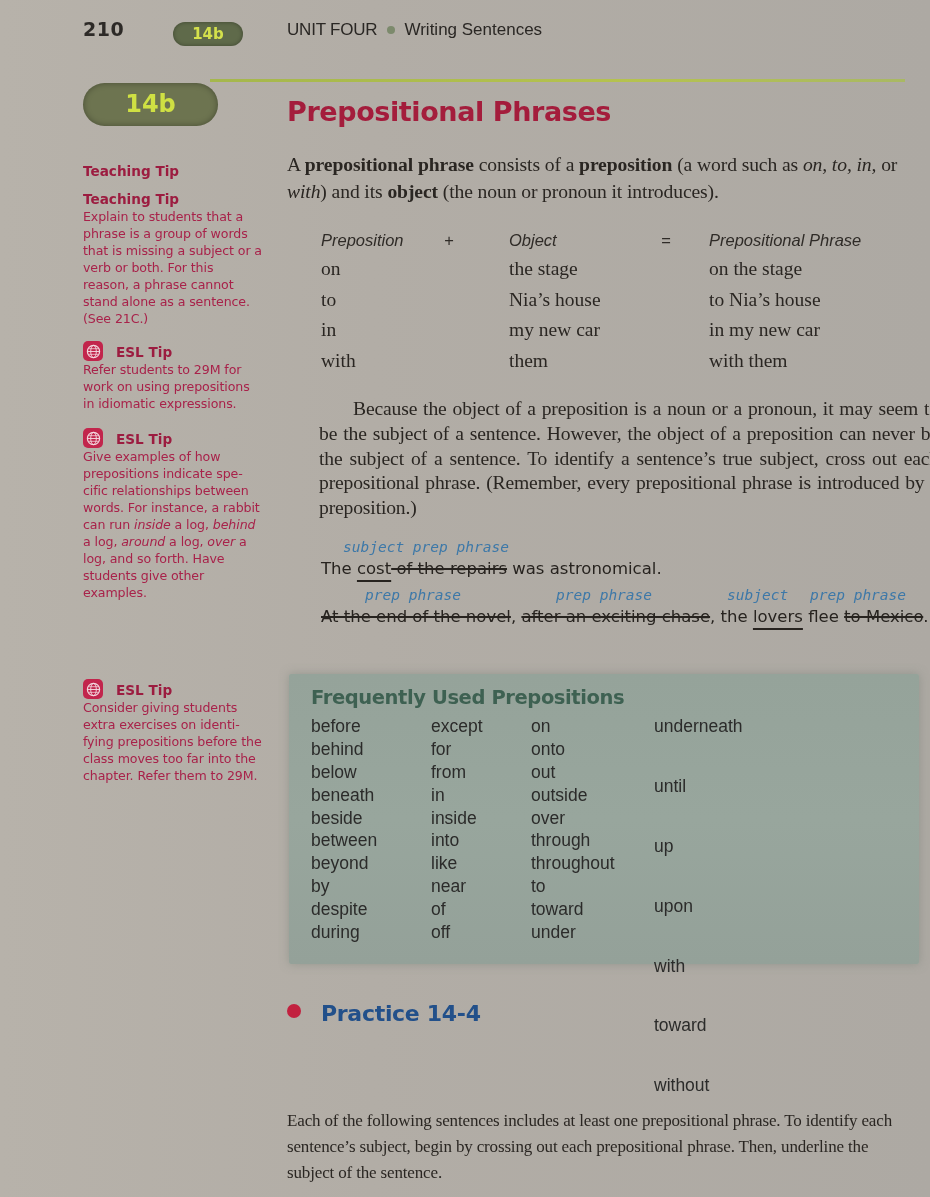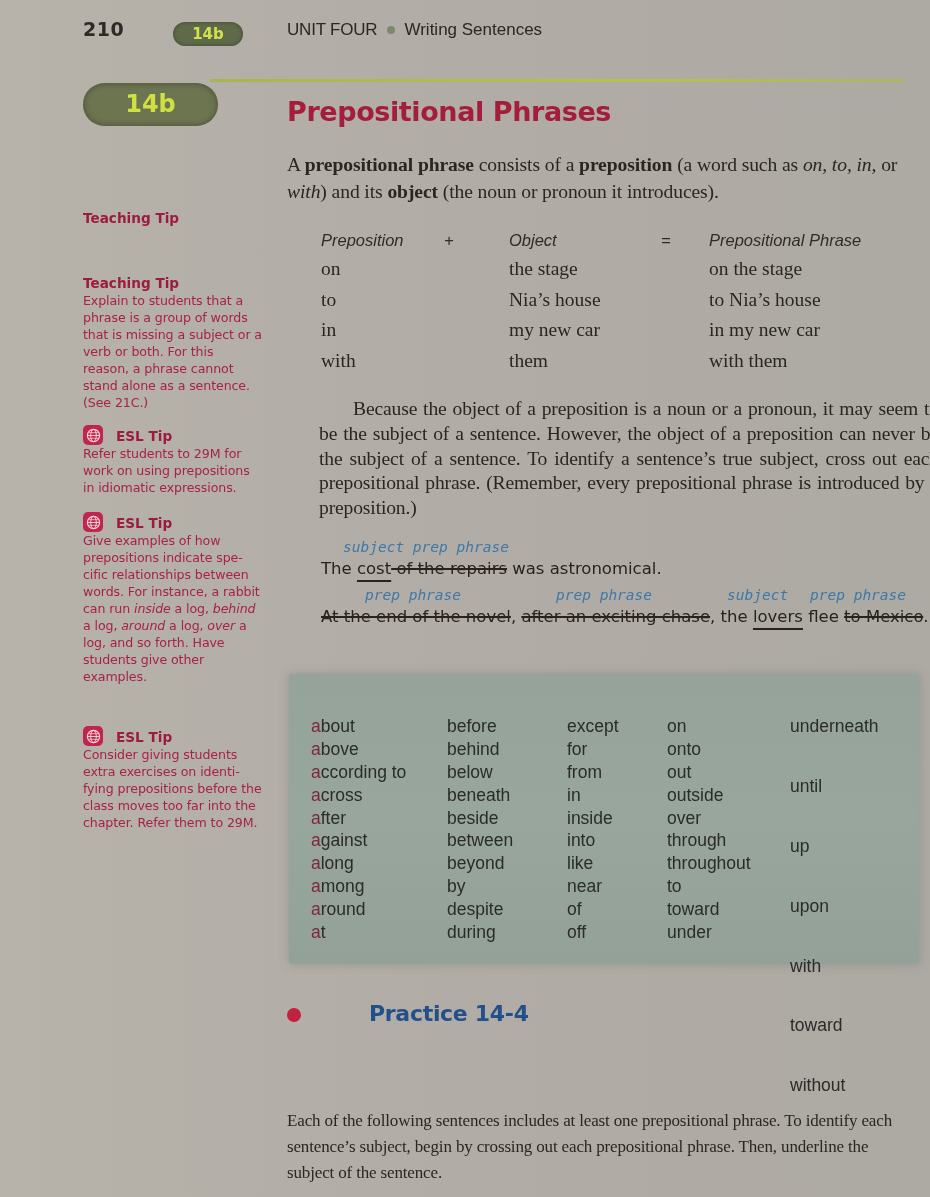--- a/index.html
+++ b/index.html
@@ -21,21 +21,21 @@
   .running-head .unit { letter-spacing: -0.2px; }
   .running-head .dot { display: inline-block; width: 8px; height: 8px; border-radius: 50%; background: #7c8a6c; margin: 0 9px 0 10px; }
 
   .rule { left: 210px; top: 79px; width: 695px; height: 3px; background: linear-gradient(90deg, #a2b83c 0%, #b6c640 60%, #a8bb58 100%); opacity: 0.85; }
   .chip-large { left: 83px; top: 83px; width: 135px; height: 43px; border-radius: 22px; background: #6d7450; box-shadow: inset 0 0 6px rgba(0,0,0,0.35); color: #cfe043; font-family: "DejaVu Sans", sans-serif; font-weight: bold; font-size: 24px; text-align: center; line-height: 43px; }
 
   .section-title { left: 287px; top: 96px; font-family: "DejaVu Sans", sans-serif; font-weight: bold; font-size: 27px; color: #a41d3c; letter-spacing: -0.4px; }
 
   
   .sidebar { left: 83px; top: 162px; width: 180px; font-family: "DejaVu Sans", sans-serif; font-size: 12.6px; line-height: 17px; color: #a8224a; }
-  .tip { margin-bottom: 10px; margin-top: 47px; }
+  .tip { margin-bottom: 10px; }
   .tip-head { font-weight: bold; color: #9c1c40; font-size: 13.6px; line-height: 18px; }
   .tip-body { letter-spacing: -0.1px; }
   .tip-body em { font-style: italic; }
   .esl-head { display: flex; align-items: flex-end; gap: 13px; margin-bottom: 0px; }
   .globe { width: 20px; height: 20px; border-radius: 5px; background: #c2254c; display: flex; align-items: center; justify-content: center; }
   .globe svg { width: 15px; height: 15px; }
   .tip.esl1 { margin-top: 14px; }
   .tip.esl3 { position: absolute; left: 83px; top: 679px; width: 180px; }
 
   
@@ -71,21 +71,21 @@
   
   .box { left: 289px; top: 674px; width: 630px; height: 290px; background: linear-gradient(180deg, #95a39a 0%, #98a69d 50%, #94a199 100%); border-radius: 2px; box-shadow: 0 0 10px rgba(120,130,120,0.5); }
   .box-title { position: absolute; left: 22px; top: 12px; font-family: "DejaVu Sans", sans-serif; font-weight: bold; font-size: 19.5px; color: #3e6152; letter-spacing: -0.4px; }
   .box-grid { position: absolute; left: 22px; top: 41px; display: flex; font-family: "Liberation Sans", sans-serif; font-size: 17.5px; color: #2b2b2a; }
   .box-col { display: flex; flex-direction: column; }
   .box-col span { height: 22.9px; line-height: 22.9px; }
   .bc1 { width: 136px; } .bc2 { width: 120px; } .bc3 { width: 100px; } .bc4 { width: 123px; } .bc5 { width: 110px; gap: 37px; }
   .bc1 span::first-letter { color: #7a2a3a; }
 
   
-  .practice { left: 287px; top: 1001px; display: flex; align-items: center; gap: 48px; }
+  .practice { left: 287px; top: 1001px; display: flex; align-items: flex-start; }
   .practice .bullet { width: 14px; height: 14px; border-radius: 50%; background: #c2213f; margin-right: 20px; margin-top: 3px; }
   .practice .ptitle { font-family: "DejaVu Sans", sans-serif; font-weight: bold; font-size: 22px; color: #22508a; letter-spacing: -0.3px; }
   .practice-text { top: 1084px; font-size: 17px; line-height: 26.2px; letter-spacing: -0.15px; margin-top: 24px; }
 </style>
 </head>
 <body>
 
 <div class="abs page-num">210</div>
 <div class="abs chip-small">14b</div>
 <div class="abs running-head">
@@ -199,33 +199,22 @@
 <div class="abs anno anno1"><span>subject</span> <span>prep phrase</span></div>
 <div class="abs ex ex1"><span>The </span><span class="subj">cost</span><span class="strike"> of the repairs</span><span> was astronomical.</span></div>
 
 <div class="abs anno anno2a">prep phrase</div>
 <div class="abs anno anno2b">prep phrase</div>
 <div class="abs anno anno2c">subject</div>
 <div class="abs anno anno2d">prep phrase</div>
 <div class="abs ex ex2"><span class="strike">At the end of the novel</span><span>, </span><span class="strike">after an exciting chase</span><span>, the </span><span class="subj">lovers</span><span> flee </span><span class="strike">to Mexico</span><span>.</span></div>
 
 <div class="abs box">
+  <div class="box-title">Frequently Used Prepositions</div>
   <div class="box-grid">
-    <div class="box-col bc1">
-      <span>about</span>
-        <span>above</span>
-        <span>according to</span>
-        <span>across</span>
-        <span>after</span>
-        <span>against</span>
-        <span>along</span>
-        <span>among</span>
-        <span>around</span>
-        <span>at</span>
-    </div>
     <div class="box-col bc2">
       <span>before</span>
         <span>behind</span>
         <span>below</span>
         <span>beneath</span>
         <span>beside</span>
         <span>between</span>
         <span>beyond</span>
         <span>by</span>
         <span>despite</span>

